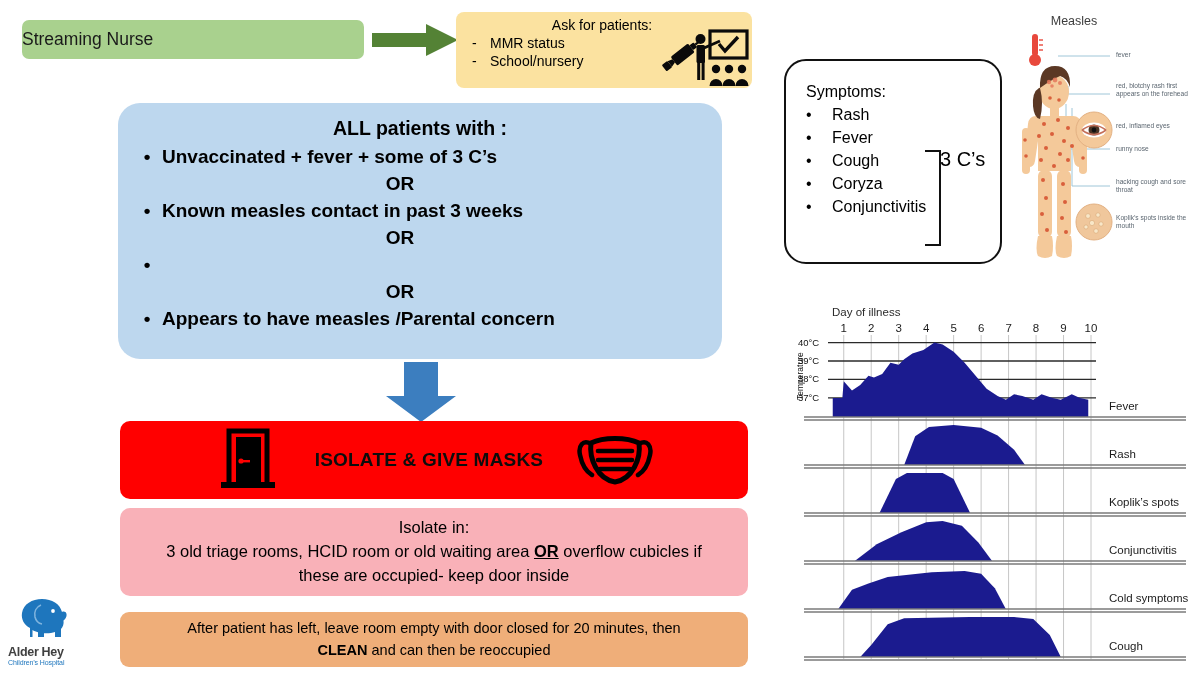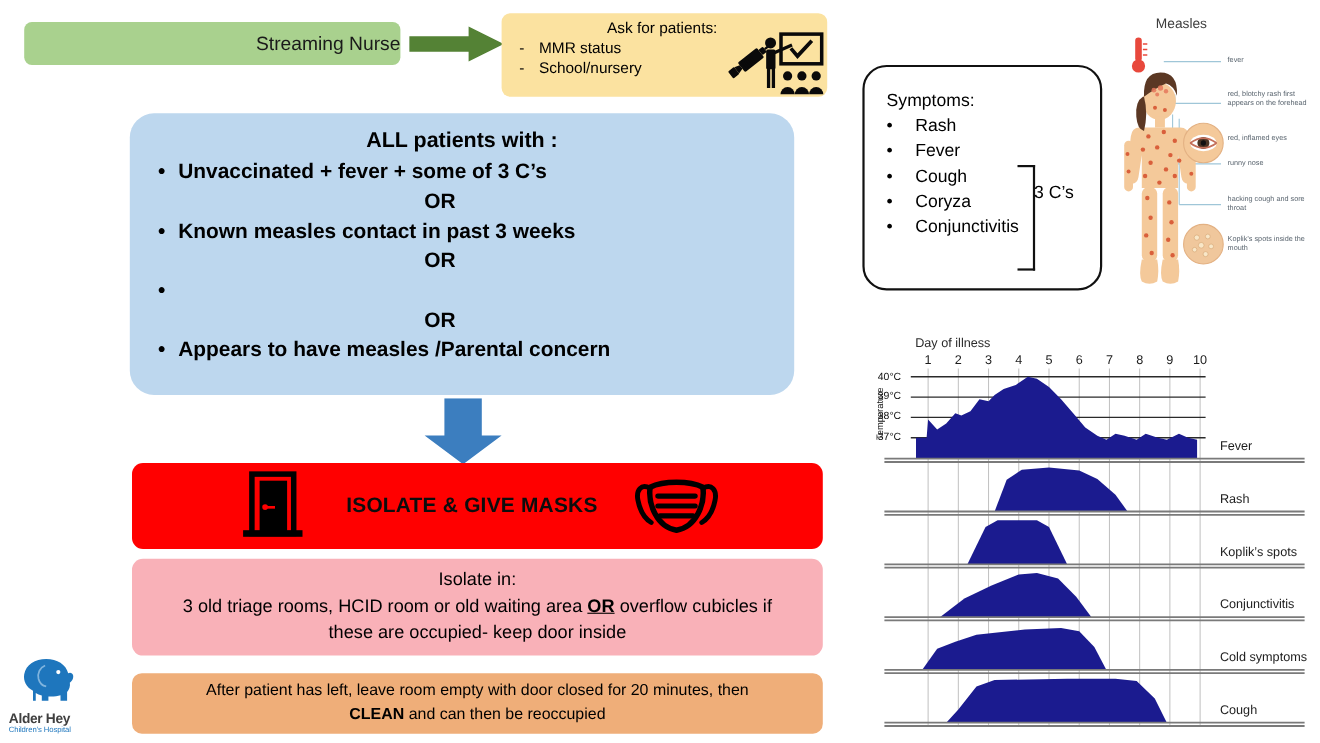--- a/index.html
+++ b/index.html
@@ -10,21 +10,21 @@
     color:#000;
     overflow:hidden;
     position:relative;
   }
   .abs{position:absolute;}
 
   
   #green-box{
     left:22px;top:20px;width:342px;height:39px;
     background:#A9D18E;border-radius:7px;
-    display:flex;align-items:center;justify-content:flex-end;
+    display:flex;align-items:center;justify-content:flex-start;
     font-size:17.5px;color:#1a1a1a;
   }
 
   #green-arrow{left:372px;top:22px;width:86px;height:36px;}
 
   #yellow-box{
     left:456px;top:12px;width:296px;height:76px;
     background:#FBE2A0;border-radius:8px;
     padding:4px 8px 4px 10px;box-sizing:border-box;
     overflow:hidden;
@@ -78,21 +78,21 @@
 
   
   #symptoms-box{
     left:784px;top:59px;width:218px;height:205px;
     border:2.5px solid #111;border-radius:22px;background:#fff;
     box-sizing:border-box;padding:22px 0 0 20px;
   }
   #symptoms-box .shead{font-size:16px;margin-bottom:4px;}
   #symptoms-box .srow{font-size:16px;display:flex;margin-top:5px;}
   #symptoms-box .sdot{width:26px;flex:none;}
-  #threecs{position:absolute;left:940px;top:167px;font-size:16px;}
+  #threecs{position:absolute;left:940px;top:148px;font-size:20px;}
   #cs-brace{position:absolute;left:925px;top:150px;width:14px;height:92px;
             border:2px solid #111;border-left:none;}
 
   
   #measles-fig{left:1006px;top:8px;width:194px;height:282px;}
   #measles-fig .mtitle{
     position:absolute;left:0;top:6px;width:136px;text-align:center;
     font-size:12.5px;color:#3d3d3d;
   }
   #measles-fig .mlabel{position:absolute;font-size:6.6px;color:#5b6670;line-height:1.28;}

